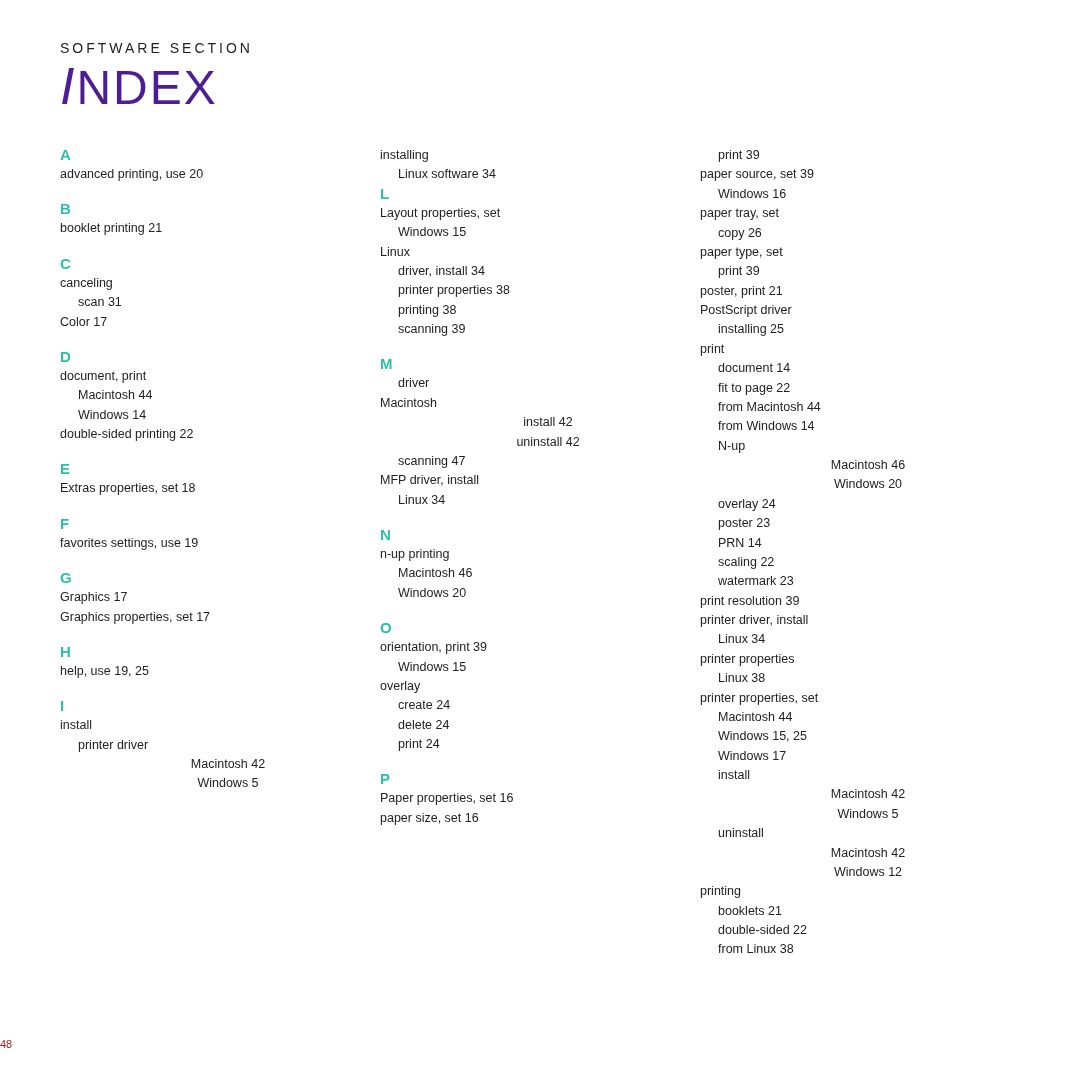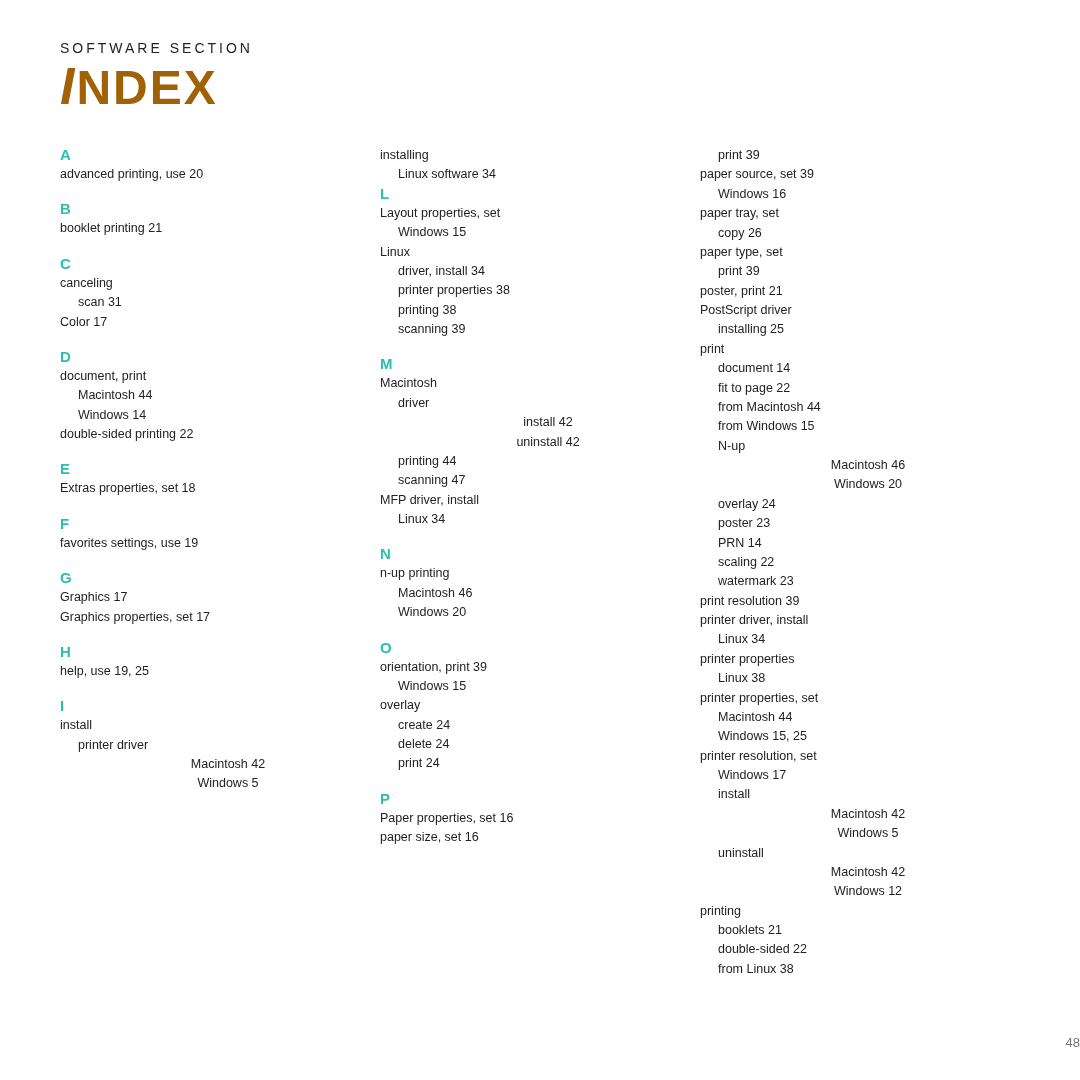--- a/index.html
+++ b/index.html
@@ -25,22 +25,22 @@
       font-size: 14px;
       font-family: Arial, sans-serif;
       letter-spacing: 3px;
       text-transform: uppercase;
       color: #222;
       font-weight: normal;
     }
     .header-title {
       font-size: 48px;
       font-family: Arial, sans-serif;
-      color: #a16207;
-      font-weight: bold;
+      color: #4c1d95;
+      font-weight: normal;
       letter-spacing: 2px;
     }
     .header-title .drop-cap {
       font-style: italic;
       font-size: 52px;
     }
     .columns-container {
       display: flex;
       gap: 0;
       margin-top: 30px;
@@ -65,27 +65,27 @@
       color: #222;
     }
     .indent1 {
       padding-left: 18px;
     }
     .indent2 {
       padding-left: 36px;
       text-align: center;
     }
     .page-number {
-      text-align: right;
+      text-align: left;
       position: absolute;
       bottom: 30px;
       left: 0;
       right: 0;
-      font-size: 13px;
-      color: #737373;
+      font-size: 11px;
+      color: #b91c1c;
     }
   </style>
 </head>
 <body>
 
 <div class="page">
   <div class="header-section">
     <div class="header-subtitle">Software Section</div>
     <div class="header-title">
       <span class="drop-cap">I</span><span>NDEX</span>
@@ -129,25 +129,24 @@
         <div class="index-entry indent1">Linux software 34</div>
         <div class="index-letter" style="margin-top: 0px;">L</div>
         <div class="index-entry">Layout properties, set</div>
         <div class="index-entry indent1">Windows 15</div>
         <div class="index-entry">Linux</div>
         <div class="index-entry indent1">driver, install 34</div>
         <div class="index-entry indent1">printer properties 38</div>
         <div class="index-entry indent1">printing 38</div>
         <div class="index-entry indent1">scanning 39</div>
         <div class="index-letter">M</div>
+        <div class="index-entry indent1">driver</div>
         <div class="index-entry">Macintosh</div>
-        <div class="index-entry indent1">driver</div>
         <div class="index-entry indent2">install 42</div>
         <div class="index-entry indent2">uninstall 42</div>
-        <div class="index-entry indent1">printing 44</div>
         <div class="index-entry indent1">scanning 47</div>
         <div class="index-entry">MFP driver, install</div>
         <div class="index-entry indent1">Linux 34</div>
         <div class="index-letter">N</div>
         <div class="index-entry">n-up printing</div>
         <div class="index-entry indent1">Macintosh 46</div>
         <div class="index-entry indent1">Windows 20</div>
         <div class="index-letter">O</div>
         <div class="index-entry">orientation, print 39</div>
         <div class="index-entry indent1">Windows 15</div>
@@ -168,38 +167,37 @@
         <div class="index-entry indent1">copy 26</div>
         <div class="index-entry">paper type, set</div>
         <div class="index-entry indent1">print 39</div>
         <div class="index-entry">poster, print 21</div>
         <div class="index-entry">PostScript driver</div>
         <div class="index-entry indent1">installing 25</div>
         <div class="index-entry">print</div>
         <div class="index-entry indent1">document 14</div>
         <div class="index-entry indent1">fit to page 22</div>
         <div class="index-entry indent1">from Macintosh 44</div>
-        <div class="index-entry indent1">from Windows 15</div>
+        <div class="index-entry indent1">from Windows 14</div>
         <div class="index-entry indent1">N-up</div>
         <div class="index-entry indent2">Macintosh 46</div>
         <div class="index-entry indent2">Windows 20</div>
         <div class="index-entry indent1">overlay 24</div>
         <div class="index-entry indent1">poster 23</div>
         <div class="index-entry indent1">PRN 14</div>
         <div class="index-entry indent1">scaling 22</div>
         <div class="index-entry indent1">watermark 23</div>
         <div class="index-entry">print resolution 39</div>
         <div class="index-entry">printer driver, install</div>
         <div class="index-entry indent1">Linux 34</div>
         <div class="index-entry">printer properties</div>
         <div class="index-entry indent1">Linux 38</div>
         <div class="index-entry">printer properties, set</div>
         <div class="index-entry indent1">Macintosh 44</div>
         <div class="index-entry indent1">Windows 15, 25</div>
-        <div class="index-entry">printer resolution, set</div>
         <div class="index-entry indent1">Windows 17</div>
         <div class="index-entry indent1">install</div>
         <div class="index-entry indent2">Macintosh 42</div>
         <div class="index-entry indent2">Windows 5</div>
         <div class="index-entry indent1">uninstall</div>
         <div class="index-entry indent2">Macintosh 42</div>
         <div class="index-entry indent2">Windows 12</div>
         <div class="index-entry">printing</div>
         <div class="index-entry indent1">booklets 21</div>
         <div class="index-entry indent1">double-sided 22</div>

